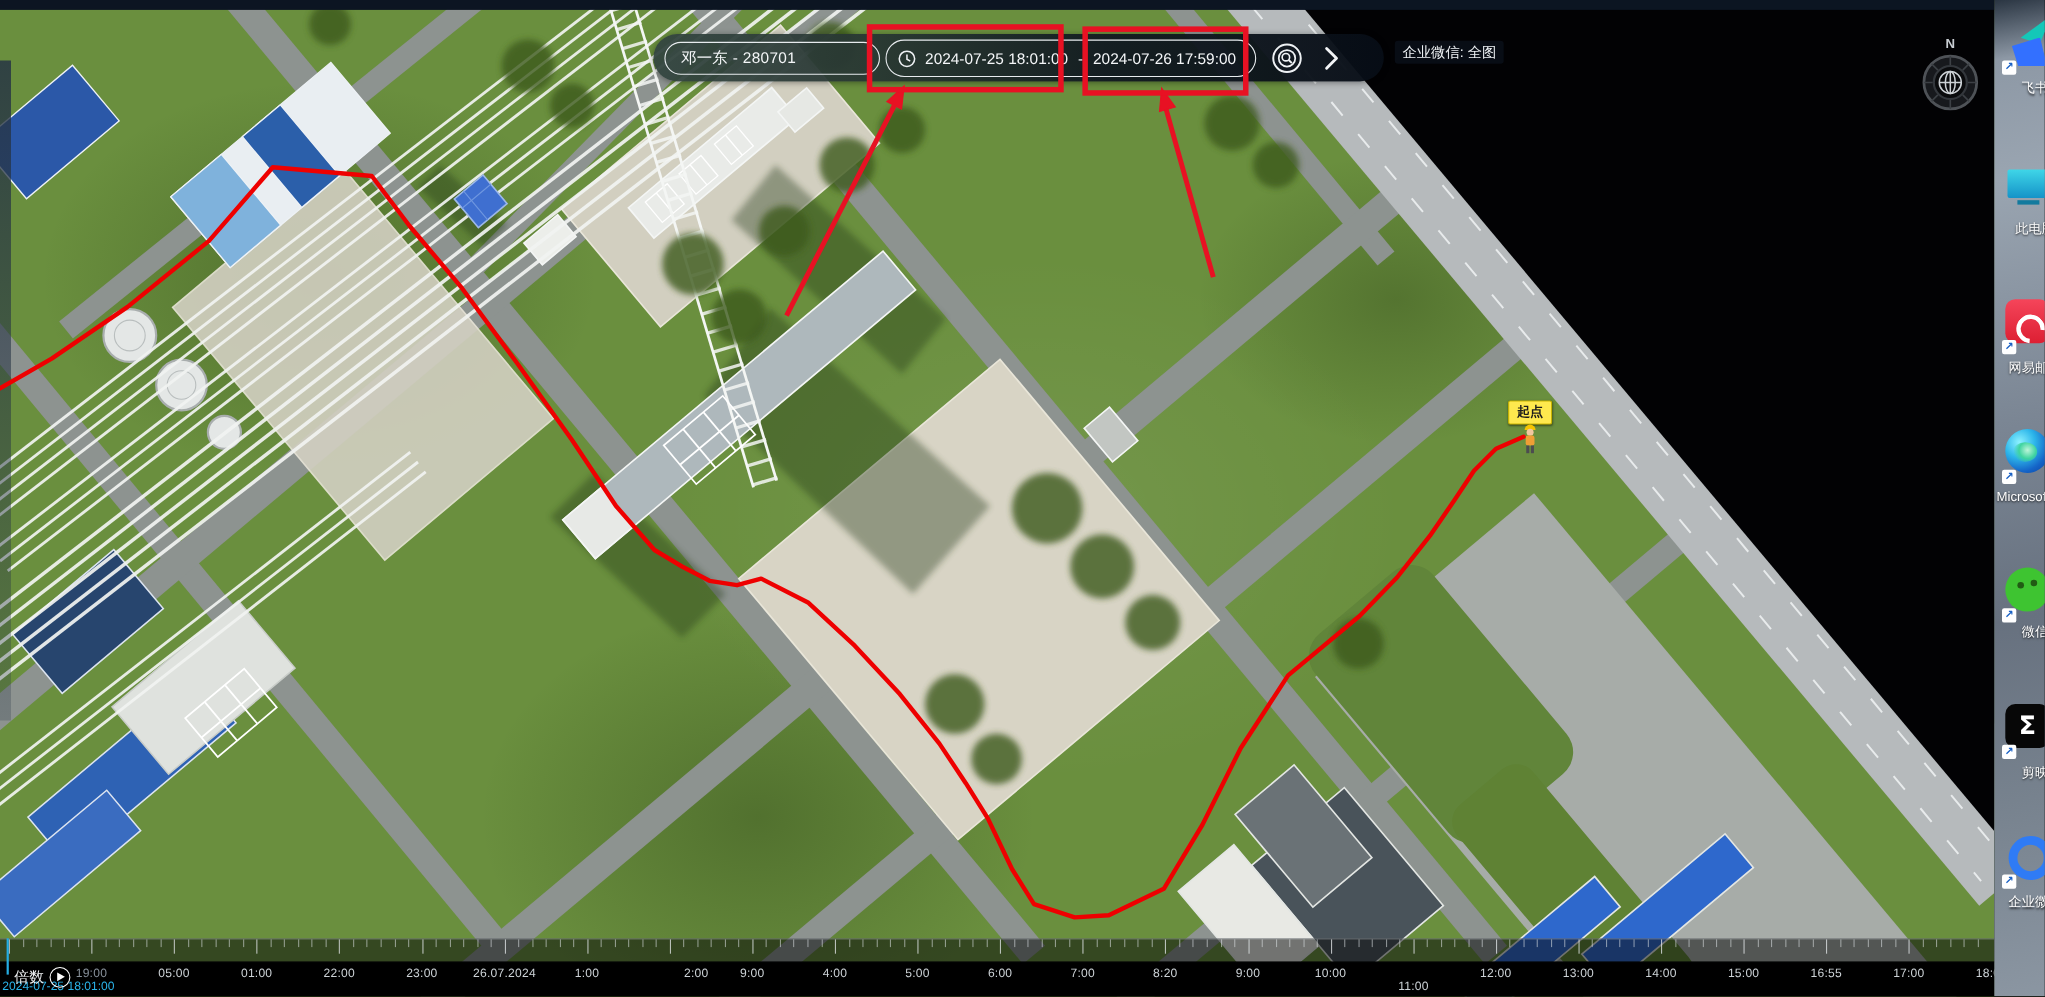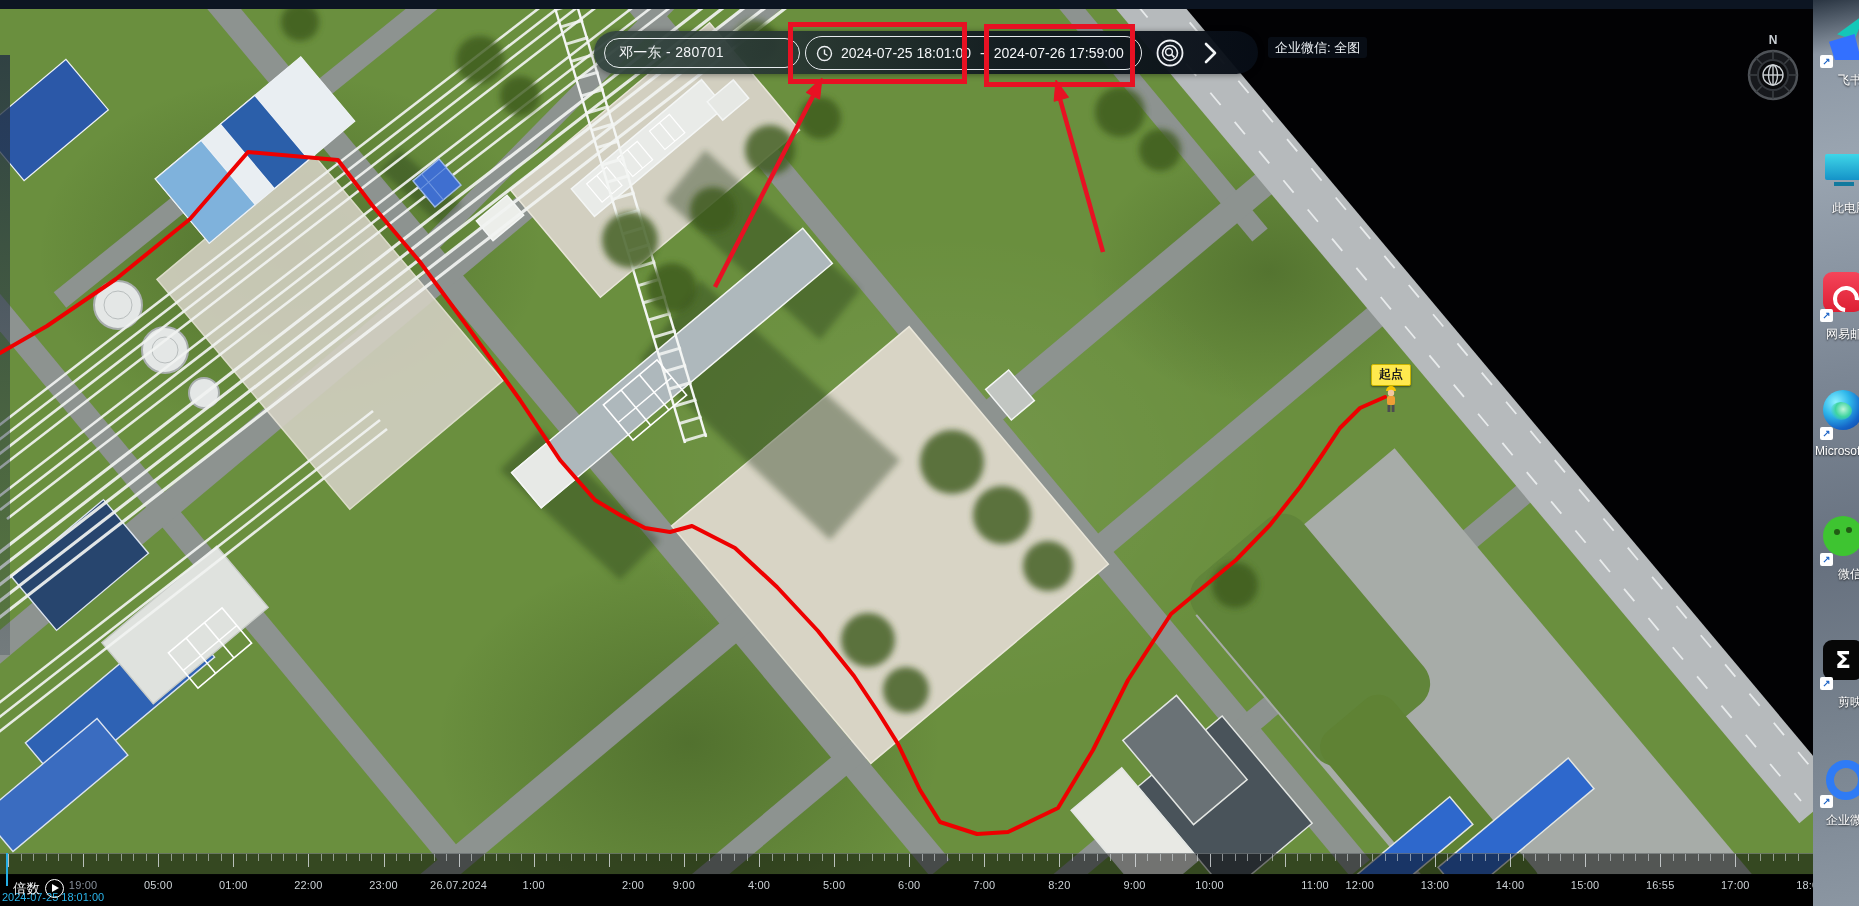--- a/index.html
+++ b/index.html
@@ -336,21 +336,21 @@
         <div class="tl-label" style="left: 533.7px;">1:00</div>
         <div class="tl-label" style="left: 633px;">2:00</div>
         <div class="tl-label" style="left: 683.9px;">9:00</div>
         <div class="tl-label" style="left: 759px;">4:00</div>
         <div class="tl-label" style="left: 834.1px;">5:00</div>
         <div class="tl-label" style="left: 909.2px;">6:00</div>
         <div class="tl-label" style="left: 984.3px;">7:00</div>
         <div class="tl-label" style="left: 1059.4px;">8:20</div>
         <div class="tl-label" style="left: 1134.5px;">9:00</div>
         <div class="tl-label" style="left: 1209.6px;">10:00</div>
-        <div class="tl-label" style="left: 1315px;">11:00</div>
+        <div class="tl-label" style="left: 1285px; margin-top: 12px;">11:00</div>
         <div class="tl-label" style="left: 1359.8px;">12:00</div>
         <div class="tl-label" style="left: 1434.9px;">13:00</div>
         <div class="tl-label" style="left: 1510px;">14:00</div>
         <div class="tl-label" style="left: 1585.1px;">15:00</div>
         <div class="tl-label" style="left: 1660.2px;">16:55</div>
         <div class="tl-label" style="left: 1735.3px;">17:00</div>
         <div class="tl-label" style="left: 1810.4px;">18:00</div>
       </div>
     <div class="ruler" id="ruler">
         <div class="tick" style="left: 8px; height: 13px;"></div>

